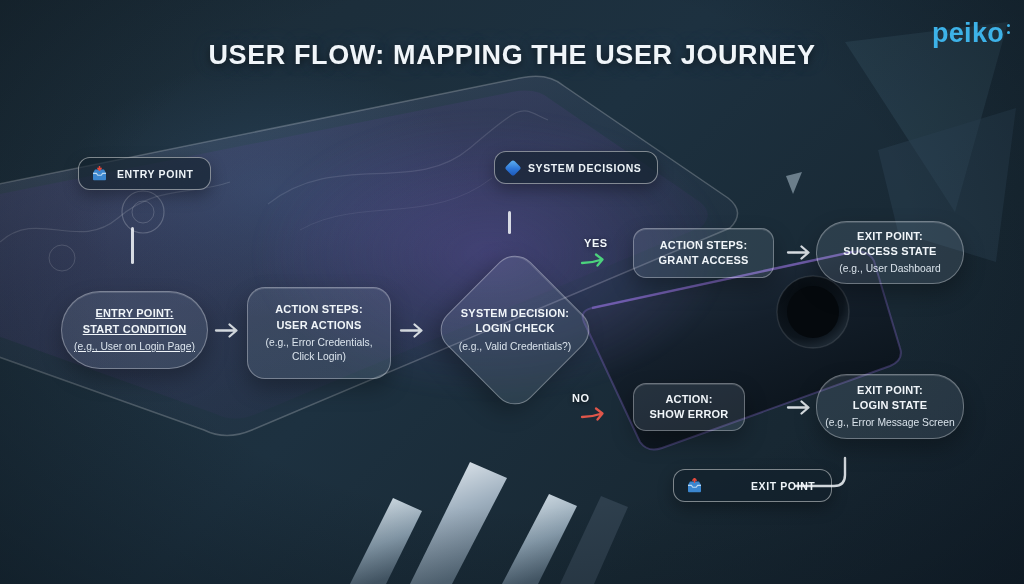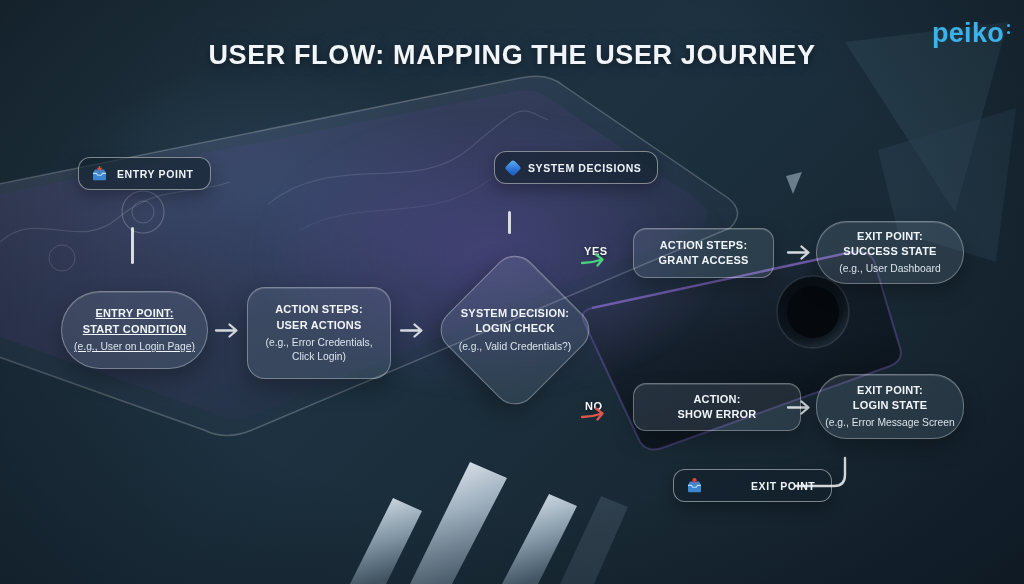--- a/index.html
+++ b/index.html
@@ -41,36 +41,36 @@
   .node{position:absolute;display:flex;flex-direction:column;align-items:center;justify-content:center;
     background:rgba(172,196,214,0.13);border:1px solid rgba(255,255,255,0.32);
     box-shadow:0 10px 22px rgba(0,0,0,0.28),inset 0 1px 0 rgba(255,255,255,0.14);
     text-align:center;color:#f0f5f9;}
   .node .t{font-size:11px;font-weight:700;letter-spacing:0.2px;line-height:1.4;}
   .node .e{font-size:10.3px;font-weight:400;color:rgba(232,241,248,0.92);line-height:1.35;margin-top:3px;}
   #node-entry{left:61px;top:291px;width:147px;height:78px;border-radius:39px;text-decoration:underline;}
   #node-actions{left:247px;top:287px;width:144px;height:92px;border-radius:18px;}
   #node-grant{left:633px;top:228px;width:141px;height:50px;border-radius:13px;}
   #node-success{left:816px;top:221px;width:148px;height:63px;border-radius:31px;}
-  #node-error{left:633px;top:383px;width:168px;height:48px;border-radius:13px;}
+  #node-error{left:633px;top:383px;width:112px;height:48px;border-radius:13px;}
   #node-error-exit{left:816px;top:374px;width:148px;height:65px;border-radius:31px;}
   #node-decision{left:456px;top:271px;width:118px;height:118px;border-radius:22px;
     transform:rotate(45deg);display:block;}
   .diamond-inner{position:absolute;left:50%;top:50%;width:164px;
     transform:translate(-50%,-50%) rotate(-45deg);
     display:flex;flex-direction:column;align-items:center;text-align:center;color:#f0f5f9;}
   
   .vline{position:absolute;width:3px;background:rgba(243,247,250,0.85);border-radius:2px;}
   #vline-entry{left:131px;top:227px;height:37px;}
   #vline-decision{left:508px;top:211px;height:23px;}
   .arrow{position:absolute;}
   .edge-label{position:absolute;font-size:11px;font-weight:700;letter-spacing:0.6px;color:#f2f7fa;
-    text-shadow:0 1px 4px rgba(0,0,0,0.6);margin-top:8px;}
+    text-shadow:0 1px 4px rgba(0,0,0,0.6);}
   #label-yes{left:584px;top:237px;}
-  #label-no{left:585px;top:392px;}
+  #label-no{left:572px;top:392px;}
 </style>
 </head>
 <body>
 
 <div id="canvas">
 
   <svg class="bg-svg" width="1024" height="584" viewBox="0 0 1024 584">
     <defs>
       <linearGradient id="tabletGrad" x1="0" y1="0" x2="0.8" y2="1">
         <stop offset="0" stop-color="#9aa0c0" stop-opacity="0.34"></stop>

